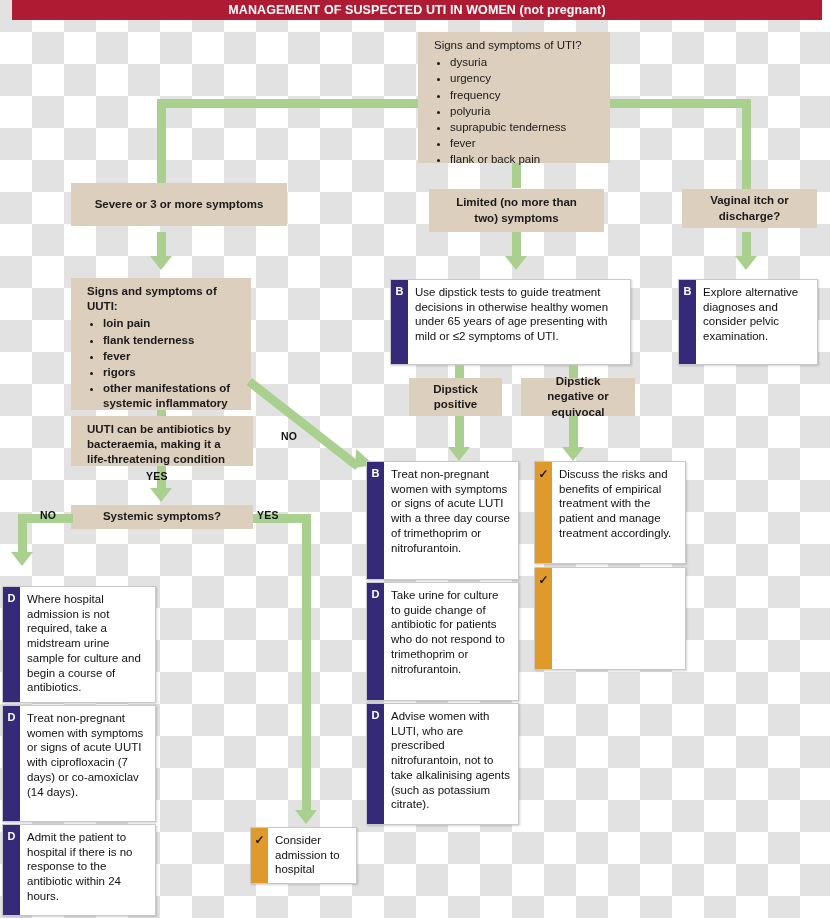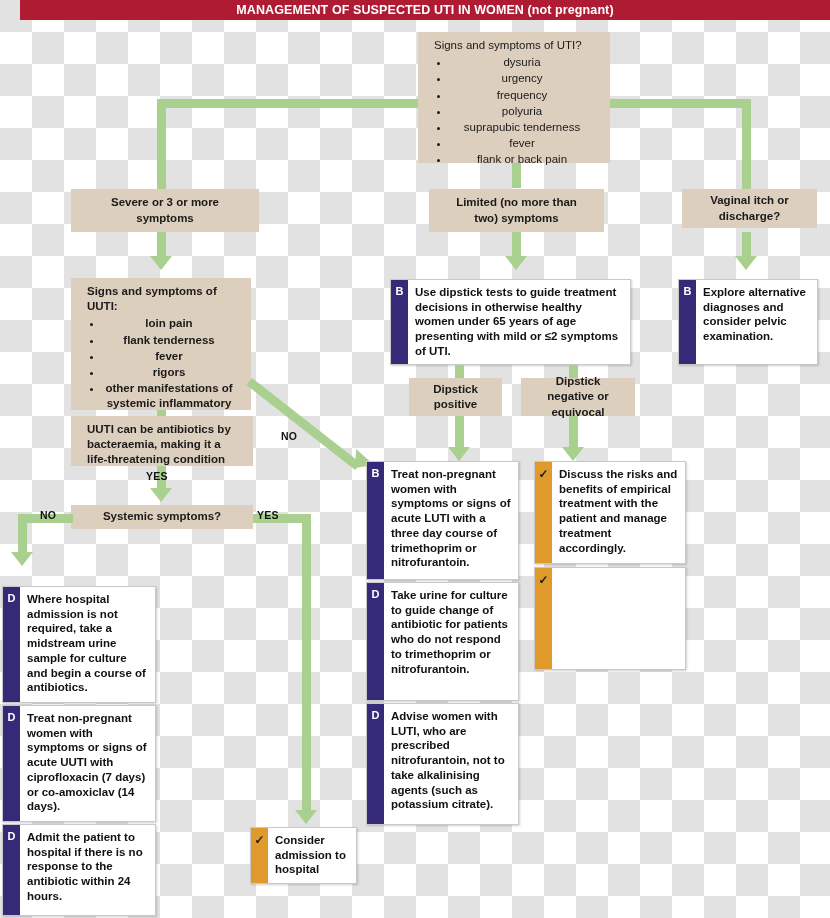--- a/index.html
+++ b/index.html
@@ -12,21 +12,21 @@
     width:830px;
     height:918px;
     overflow:hidden;
     background:
       repeating-conic-gradient(#ffffff 0% 25%, #e2e2e2 0% 50%) 0 0/64px 64px;
   }
 
   
   .titlebar{
     position:absolute;
-    left:20px; top:0; width:810px; height:20px;
+    left:12px; top:0; width:810px; height:20px;
     background:#b01b34;
     color:#ffffff;
     font-size:12.5px;
     font-weight:bold;
     letter-spacing:.1px;
     display:flex; align-items:center; justify-content:center;
     box-sizing:border-box;
   }
 
   
@@ -39,21 +39,21 @@
     font-size:11.5px;
     line-height:1.32;
     padding:6px 16px;
     box-sizing:border-box;
   }
   .beige.center{ text-align:center; font-weight:bold; display:flex;
                  align-items:center; justify-content:center; }
   .beige.light{ font-weight:normal; }
   .beige.bold{ font-weight:bold; }
   .beige ul{ margin:2px 0 0 0; padding-left:16px; }
-  .beige li{ margin:0 0 1px 0;text-align:center; }
+  .beige li{ margin:0 0 1px 0; }
   .beige .hdr{ display:block; }
 
   
   .card{
     background:#ffffff;
     border:1px solid #c9c9c9;
     display:flex;
     box-sizing:border-box;
     box-shadow:1px 1px 2px rgba(0,0,0,.18);
   }
@@ -62,21 +62,21 @@
     display:flex; align-items:flex-start; justify-content:center;
     padding-top:5px;
     color:#ffffff;
     font-size:11px; font-weight:bold;
     box-sizing:border-box;
   }
   .spine.purple{ background:#352a78; }
   .spine.orange{ background:#e09a2b; color:#1a1a1a; font-size:12px; }
   .card .body{
     padding:5px 7px 15px 7px;
-    font-size:11.5px; font-weight:bold; line-height:1.28;
+    font-size:11.5px; font-weight:normal; line-height:1.28;
     color:#111111;
     box-sizing:border-box;
   }
 
   
   .conn{position:absolute; background:#a9d08e;}
   .conn.v{width:9px;}
   .conn.h{height:9px;}
 
   
@@ -127,21 +127,21 @@
       <li>dysuria</li>
       <li>urgency</li>
       <li>frequency</li>
       <li>polyuria</li>
       <li>suprapubic tenderness</li>
       <li>fever</li>
       <li>flank or back pain</li>
     </ul>
   </div>
 
-  <div class="node beige center" style="left:71px; top:189px; width:188px; height:43px;">Severe or 3 or more symptoms</div>
+  <div class="node beige center" style="left:71px; top:183px; width:216px; height:43px;">Severe or 3 or more symptoms</div>
 
   <div class="node beige center" style="left:429px; top:189px; width:175px; height:43px;">Limited (no more than two) symptoms</div>
 
   <div class="node beige center" style="left:682px; top:189px; width:135px; height:39px;">Vaginal itch or discharge?</div>
 
   <div class="conn v" style="left:157px; top:232px; height:26px;"></div>
   <div class="arrow-down" style="left:150px; top:256px;"></div>
 
   <div class="conn v" style="left:512px; top:232px; height:26px;"></div>
   <div class="arrow-down" style="left:505px; top:256px;"></div>

